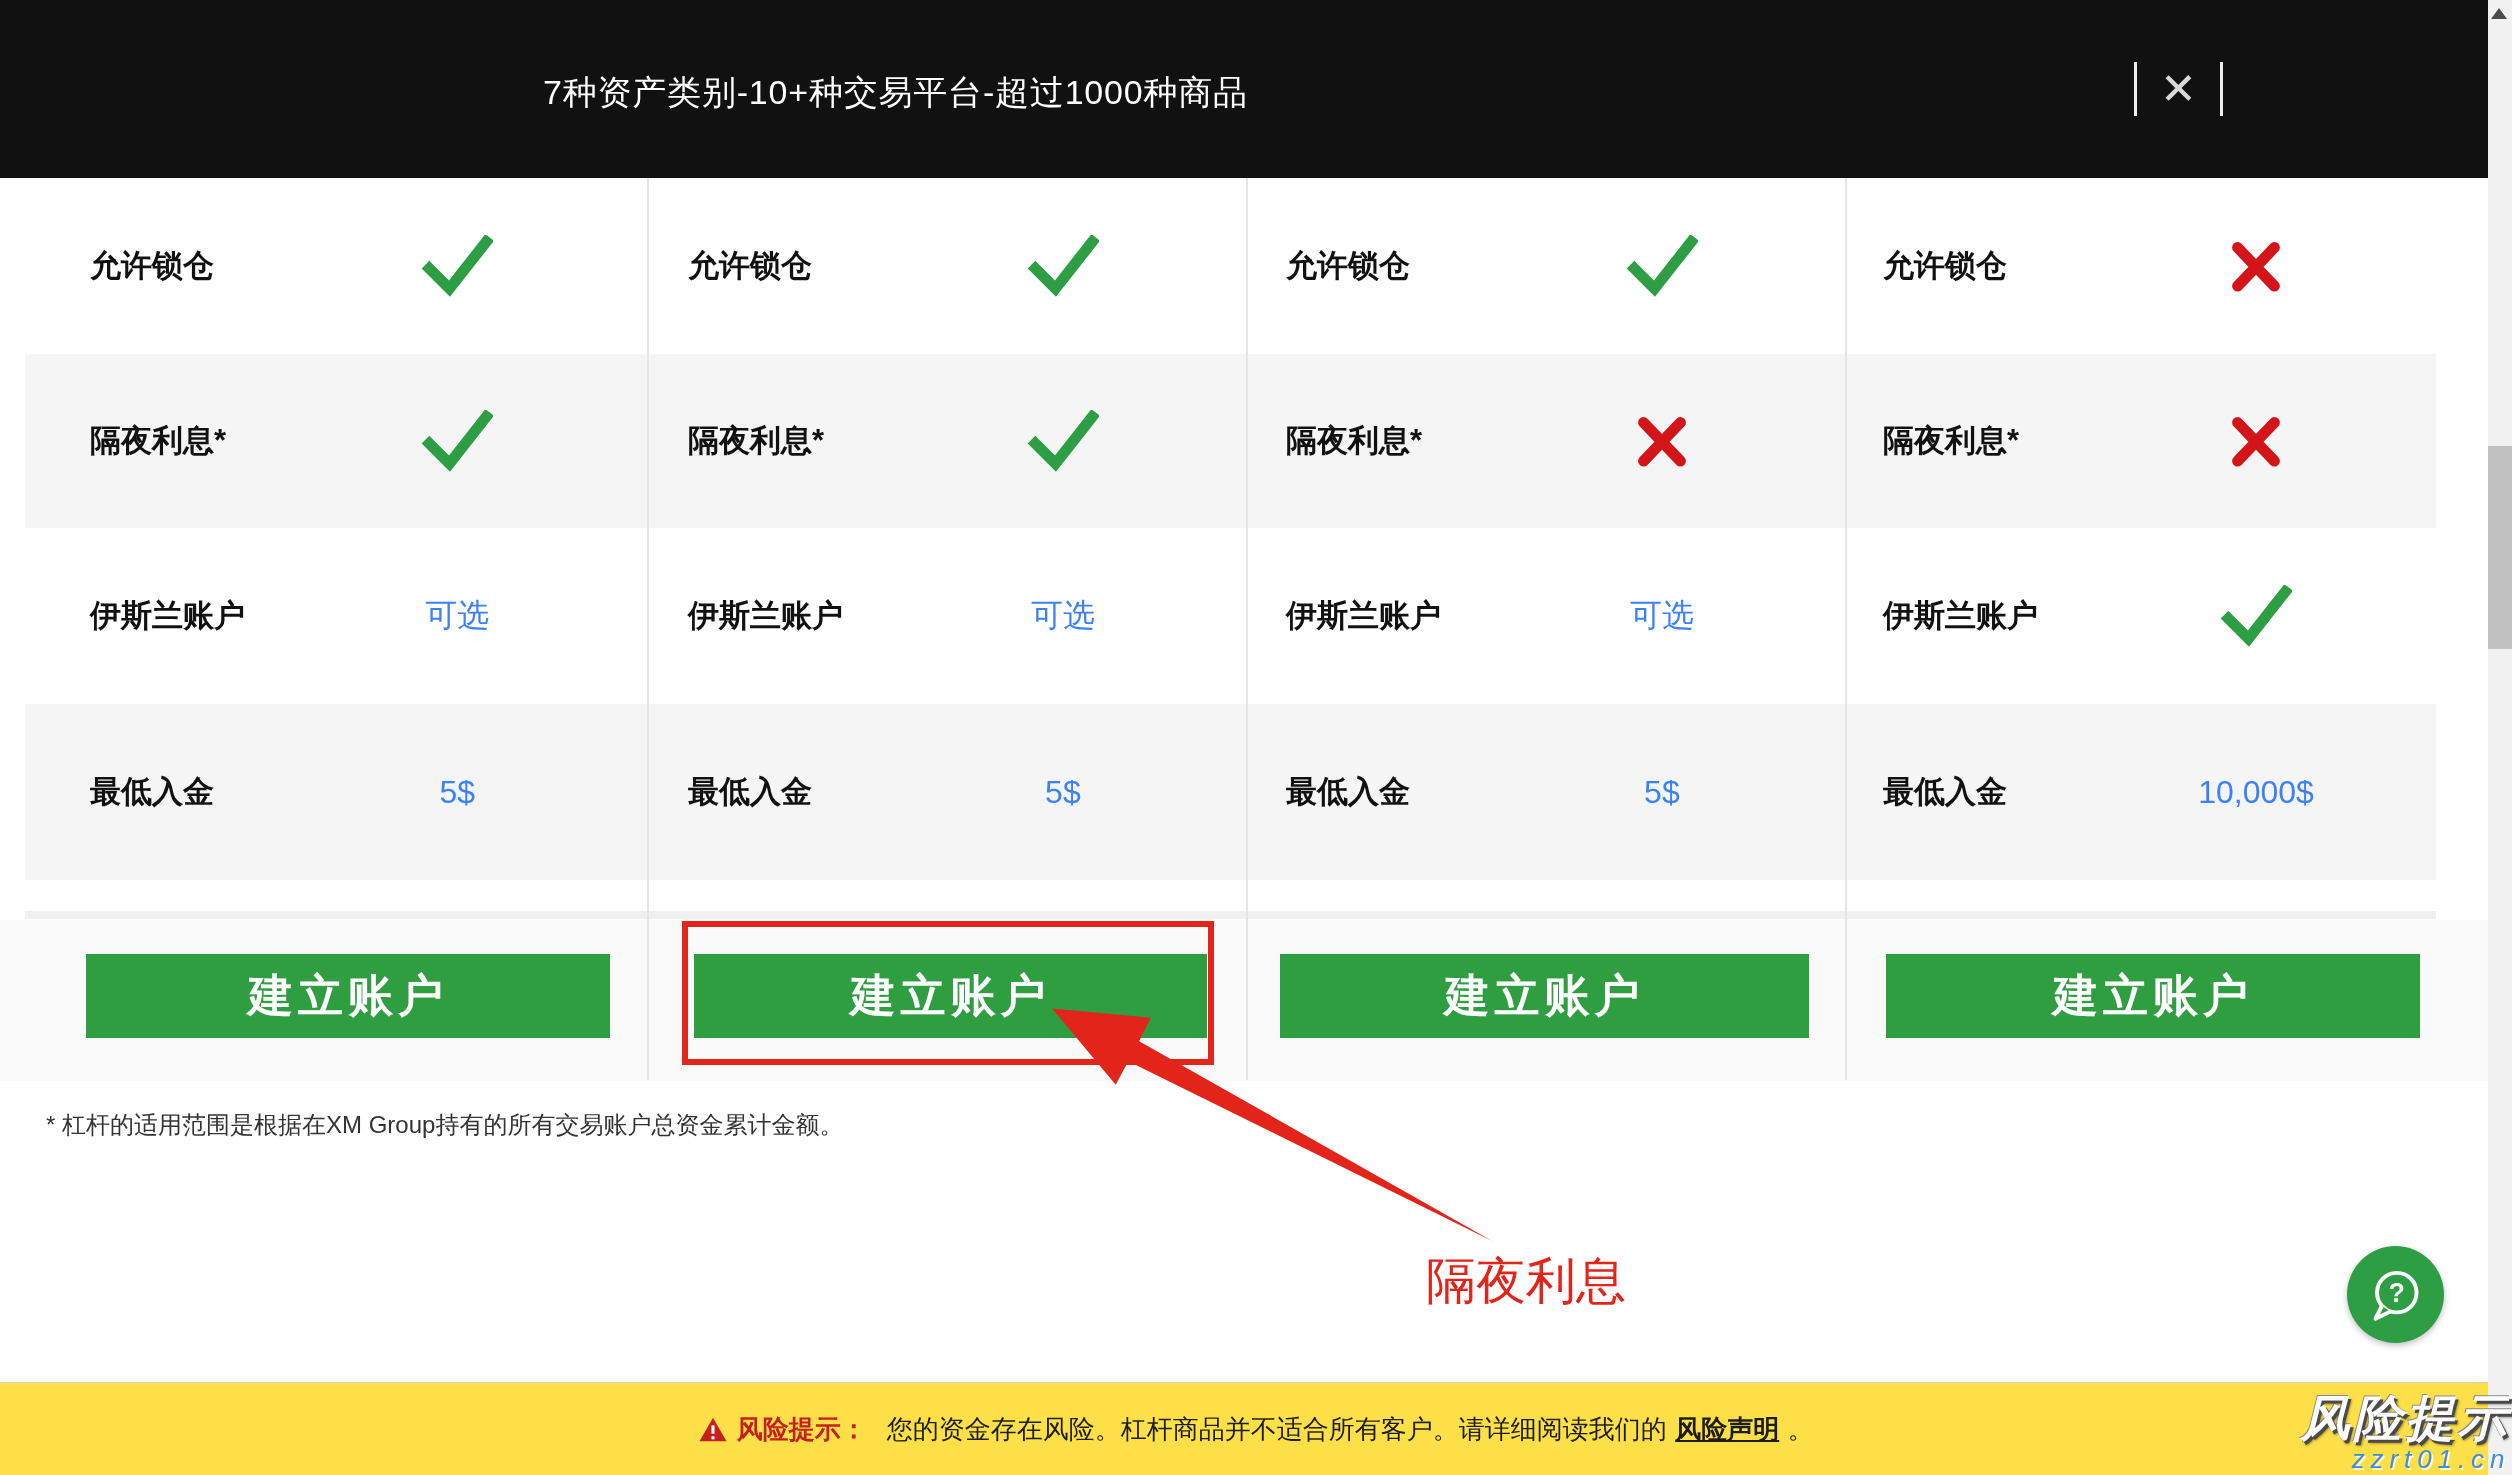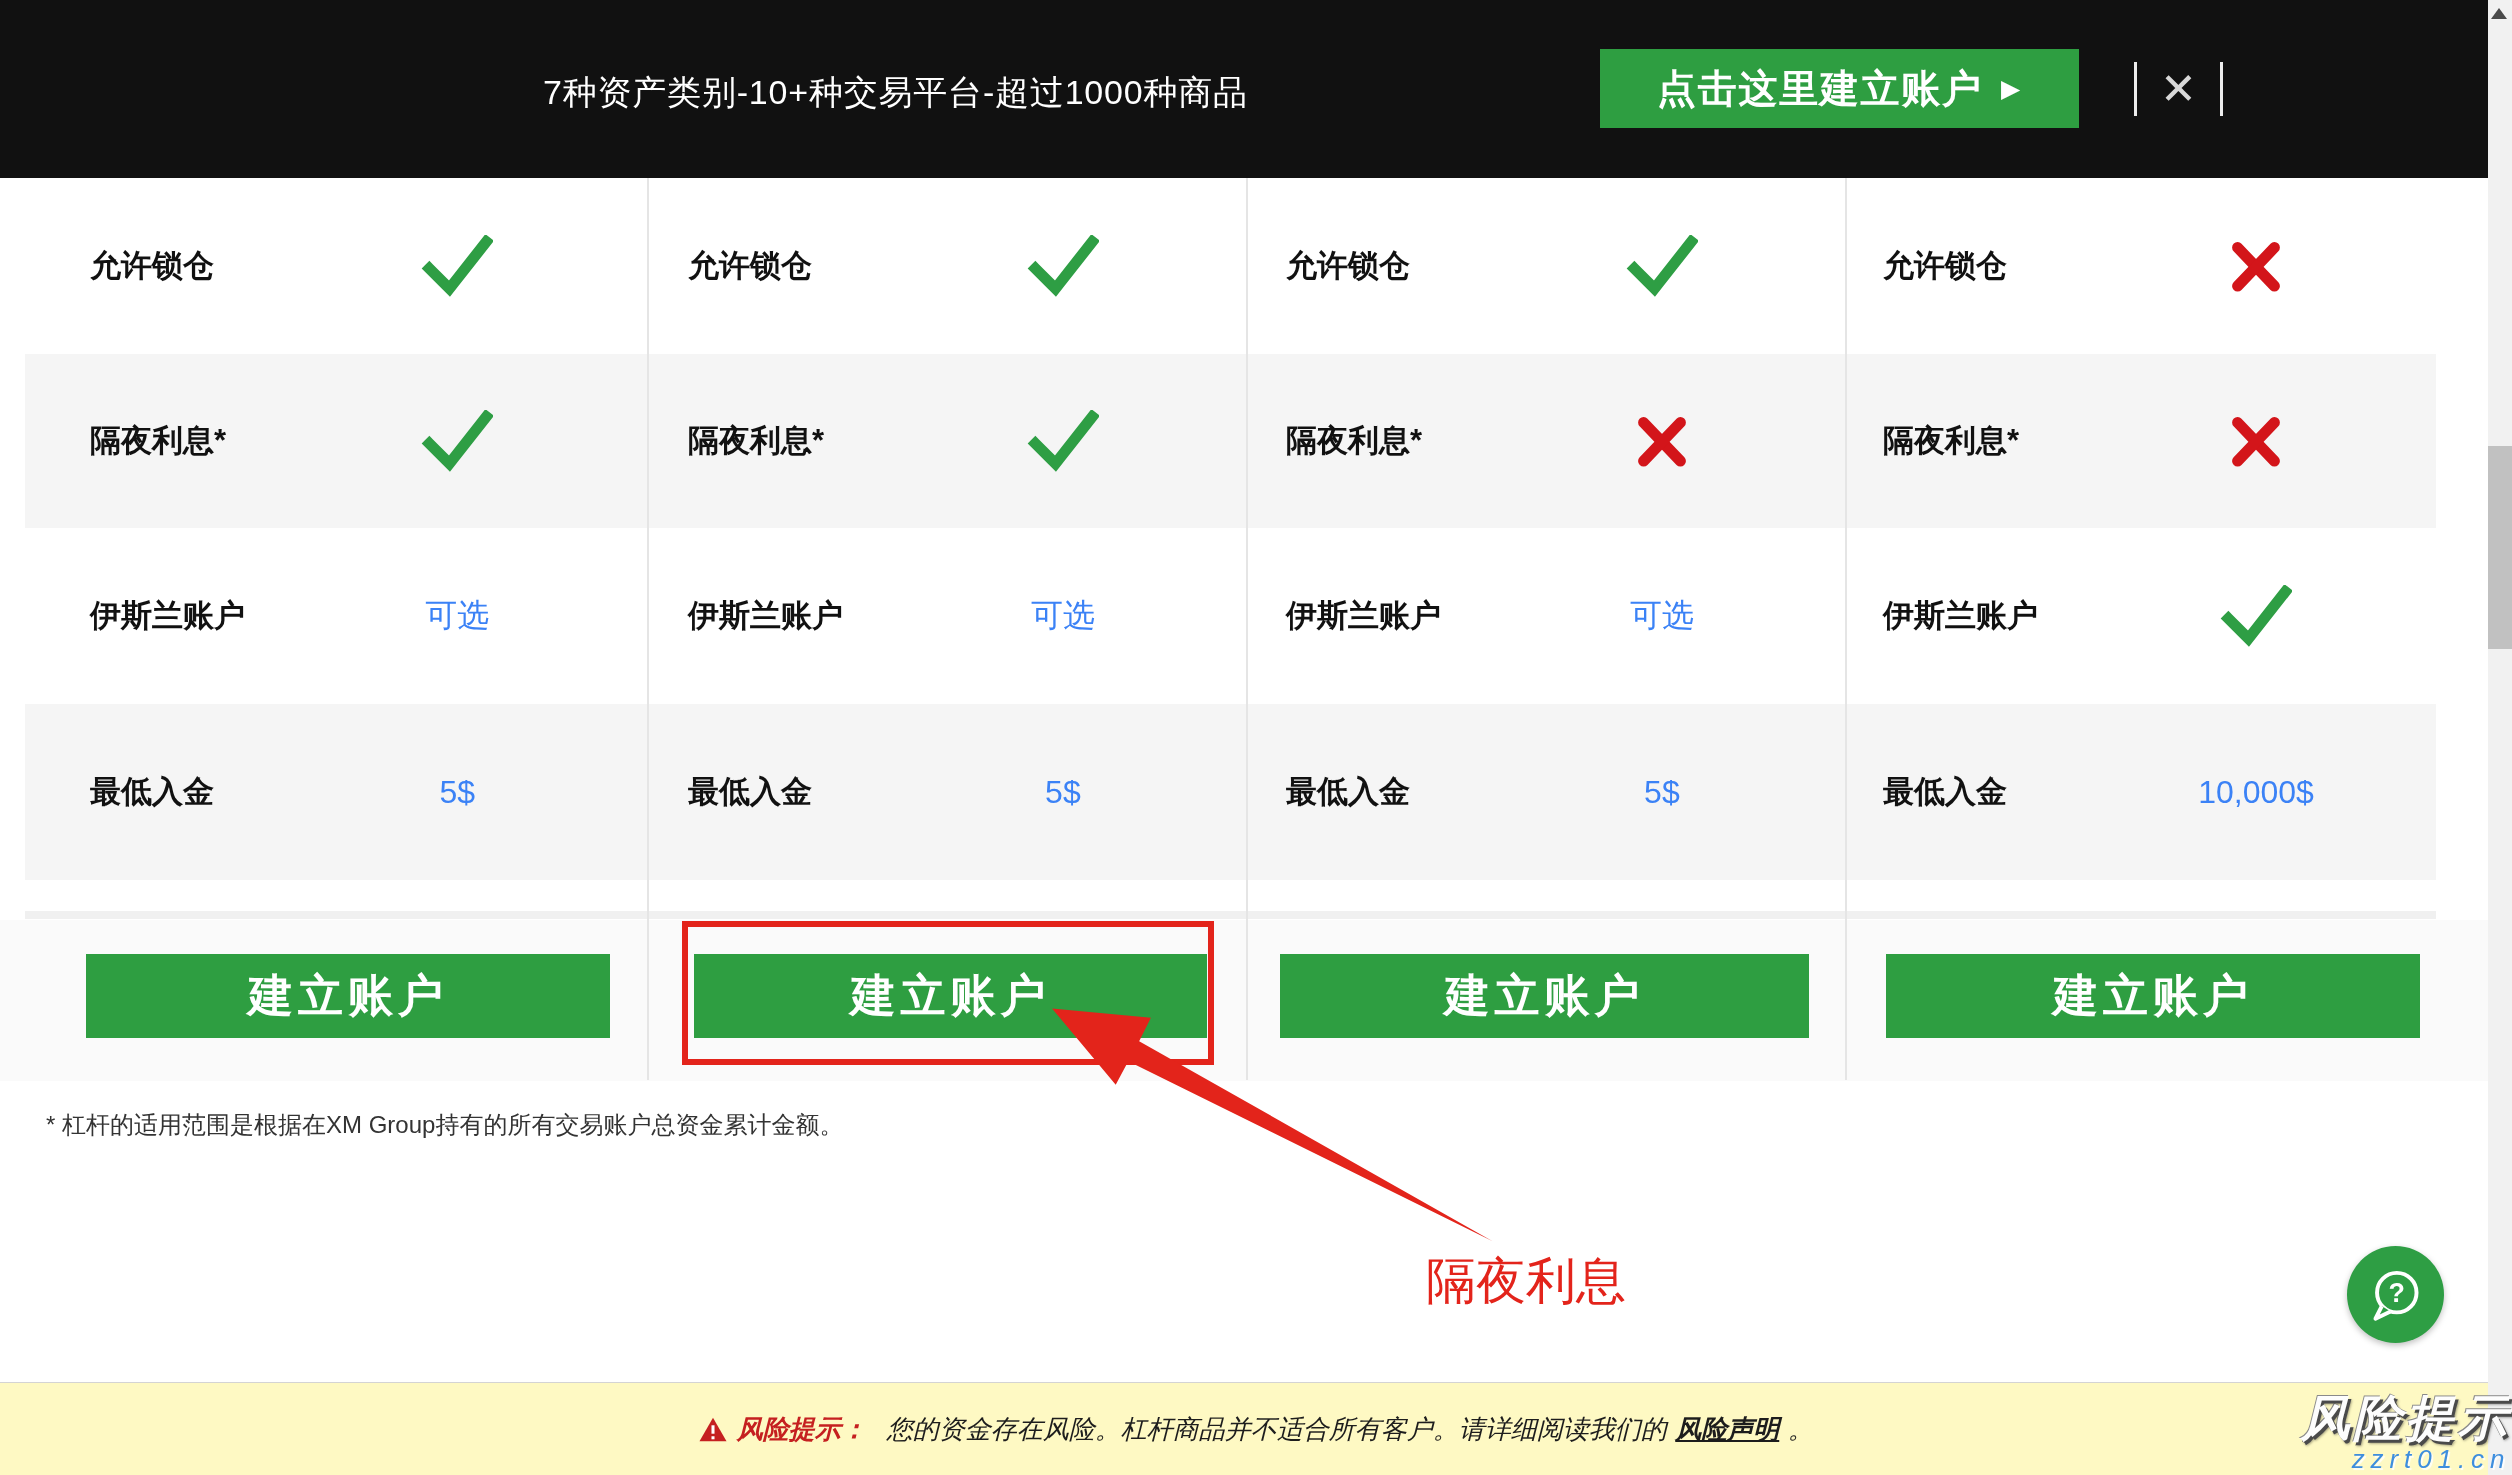--- a/index.html
+++ b/index.html
@@ -49,22 +49,22 @@
 
   
   .fab{
     left:2347px;top:1246px;width:97px;height:97px;border-radius:50%;background:#2E9E44;
     display:flex;align-items:center;justify-content:center;cursor:pointer;
     box-shadow:0 2.5px 6.7px rgba(0,0,0,0.25);
   }
 
   
   .risk-bar{
-    left:0;top:1382px;width:2512px;height:93px;background:#fef9c3;border-top:1.7px solid #d4d4d4;box-sizing:border-box;
-    display:flex;align-items:center;justify-content:center;gap:8.4px;font-size:26px;color:#1d1d1d;white-space:nowrap;font-style:italic;
+    left:0;top:1382px;width:2512px;height:93px;background:#fde047;border-top:1.7px solid #d4d4d4;box-sizing:border-box;
+    display:flex;align-items:center;justify-content:center;gap:8.4px;font-size:26px;color:#1d1d1d;white-space:nowrap;
   }
   .risk-label{color:#C52020;font-weight:700;margin-right:11.7px;}
   .risk-link{font-weight:700;text-decoration:underline;color:#1d1d1d;cursor:pointer;}
 
   
   .watermark{right:1.7px;bottom:1.7px;z-index:60;display:flex;flex-direction:column;align-items:flex-end;pointer-events:none;}
   .wm-title{
     font-size:49px;font-weight:700;font-style:italic;color:#fdfdfd;letter-spacing:3.4px;line-height:1.05;
     text-shadow:2.5px 2.5px 0 #4a4a4a, 3.4px 4.2px 2.5px rgba(0,0,0,0.35), -0.8px -0.8px 0 #8a8a8a;
   }
@@ -79,24 +79,20 @@
     position:absolute;left:3.4px;top:8.4px;width:0;height:0;cursor:pointer;
     border-left:8.4px solid transparent;border-right:8.4px solid transparent;border-bottom:11px solid #4a4a4a;
   }
   .scroll-thumb{position:absolute;left:0;top:446px;width:24px;height:203px;background:#c1c1c1;cursor:grab;}
 </style>
 </head>
 <body>
 
 <div class="abs topbar">
   <div class="abs topbar-title">7种资产类别-10+种交易平台-超过1000种商品</div>
-  <button class="abs cta-btn">
-    <span>点击这里建立账户</span>
-    <span class="cta-arrow">▶</span>
-  </button>
   <div class="abs close-group">
     <div class="close-bar"></div>
     <span class="close-x">✕</span>
     <div class="close-bar"></div>
   </div>
 </div>
 
 <div class="abs row-stripe stripe-r2"></div>
 <div class="abs row-stripe stripe-r4"></div>
 <div class="abs pre-btn-strip"></div>

